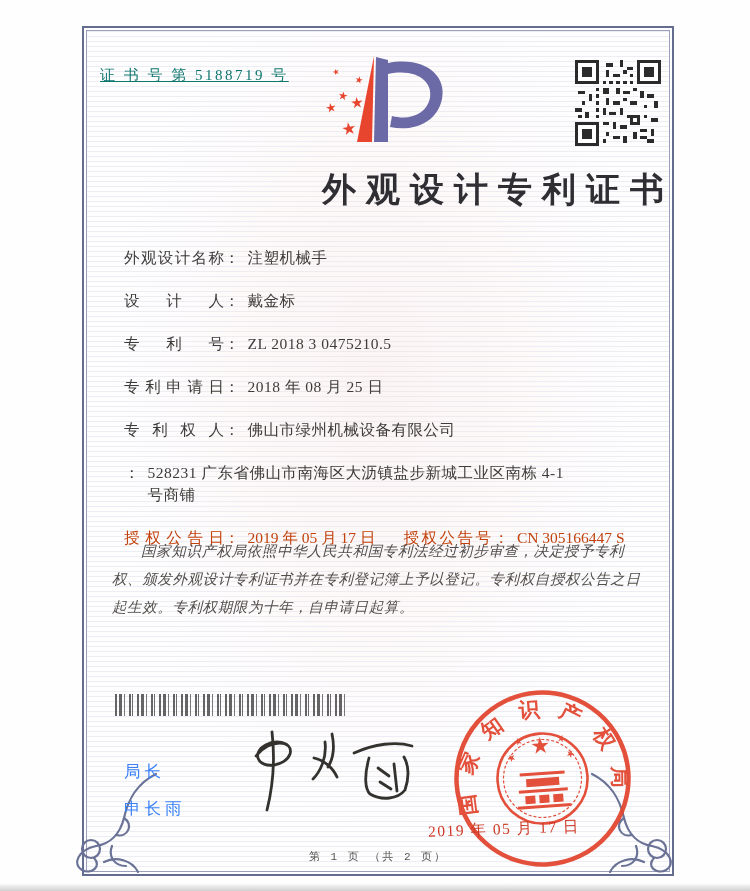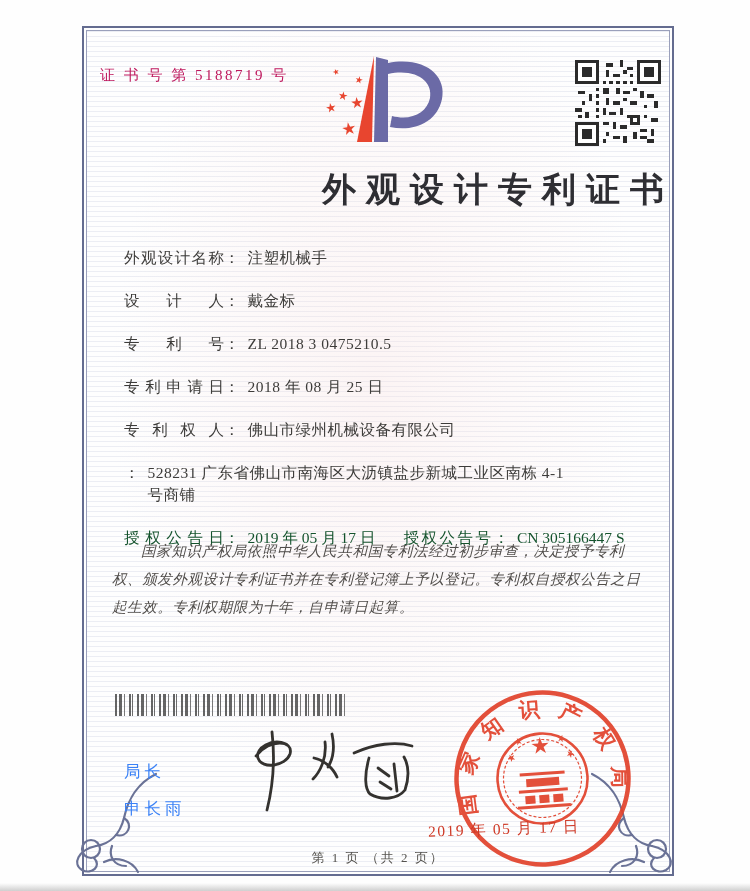--- a/index.html
+++ b/index.html
@@ -14,33 +14,33 @@
   .frame-inner{position:absolute;inset:2px;border:1px solid #9aa0bb;}
   .frame-bg{position:absolute;inset:3px;
        background:
          radial-gradient(ellipse at 50% 42%, rgba(248,226,226,.35) 0%, rgba(248,226,226,0) 65%),
          repeating-linear-gradient(180deg, rgba(142,152,192,.16) 0px, rgba(142,152,192,.16) 1px, rgba(0,0,0,0) 1px, rgba(0,0,0,0) 5px);}
   .corner-flourish{position:absolute;color:#6a7296;}
   .corner-flourish.left{left:64px;top:772px;}
   .corner-flourish.right{left:588px;top:772px;transform:scaleX(-1);}
 
   .cert-number{position:absolute;left:100px;top:66px;font-size:15px;
-       letter-spacing:2.5px;color:#be185d;}
+       letter-spacing:2.5px;color:#0f766e;text-decoration:underline;}
   .logo{position:absolute;left:303px;top:50px;}
   .qr{position:absolute;left:575px;top:60px;}
 
   .cert-title{position:absolute;left:82px;right:76px;top:167px;text-align:right;
        font-size:34px;font-weight:600;letter-spacing:10px;color:#2e2e33;}
 
   .fields{position:absolute;left:124px;top:247px;width:545px;}
   .field-row{display:flex;margin-bottom:21px;font-size:15.5px;color:#3d3c3a;line-height:22px;}
   .flabel{display:inline-block;width:100px;text-align:justify;text-align-last:justify;flex:none;}
   .fcolon{flex:none;margin-right:8px;}
   .fvalue{max-width:430px;letter-spacing:.5px;}
-  .grant-row{display:flex;font-size:15.5px;color:#14532d;line-height:22px;margin-top:1px;}
+  .grant-row{display:flex;font-size:15.5px;color:#c2410c;line-height:22px;margin-top:1px;}
   .grant-pair2{margin-left:28px;display:flex;}
   .flabel2{letter-spacing:2.5px;flex:none;}
 
   .paragraphs{position:absolute;left:112px;top:537px;width:532px;
        font-size:14.5px;line-height:28px;color:#504d4a;font-style:italic;letter-spacing:.6px;}
   .paragraphs p{margin:0;text-indent:2em;}
 
   .barcode{position:absolute;left:115px;top:694px;width:232px;height:22px;opacity:.78;
        background:repeating-linear-gradient(90deg,
          #3a3a3a 0 2px, rgba(0,0,0,0) 2px 4px,
@@ -52,21 +52,21 @@
   .signer{position:absolute;left:124px;top:753px;
        font-family:"Liberation Sans","DejaVu Sans",sans-serif;
        font-size:16.5px;color:#3b82f6;letter-spacing:4px;line-height:37px;}
   .signature{position:absolute;left:228px;top:728px;color:#34322f;}
 
   .seal{position:absolute;left:450px;top:686px;transform:rotate(-4deg);opacity:.93;}
   .seal-date{position:absolute;left:428px;top:819px;font-size:15.5px;color:#cf3a27;
        letter-spacing:1.5px;transform:rotate(-2deg);z-index:5;}
 
   .footer{position:absolute;left:82px;right:76px;top:849px;text-align:center;
-       font-size:13px;color:#55534f;letter-spacing:2px;}
+       font-size:11px;color:#55534f;letter-spacing:2px;font-family:Liberation Mono, monospace;}
 </style>
 </head>
 <body>
 
 <div class="page">
 
   <svg width="0" height="0" style="position:absolute" aria-hidden="true">
     <defs>
       <polygon id="star5" points="0,-1 0.2245,-0.309 0.951,-0.309 0.3633,0.118 0.5878,0.809 0,0.382 -0.5878,0.809 -0.3633,0.118 -0.951,-0.309 -0.2245,-0.309"></polygon>
       <g id="flourish" fill="none" stroke="currentColor" stroke-width="2.2" stroke-linecap="round">

